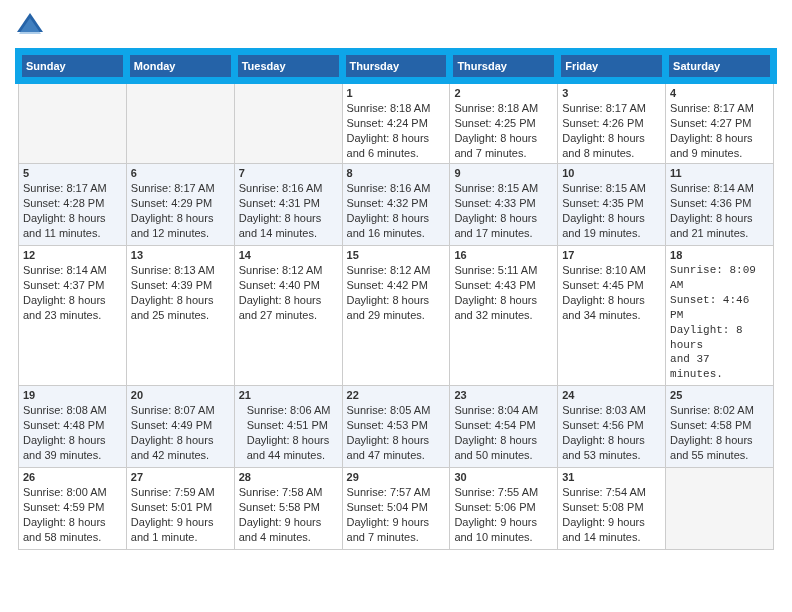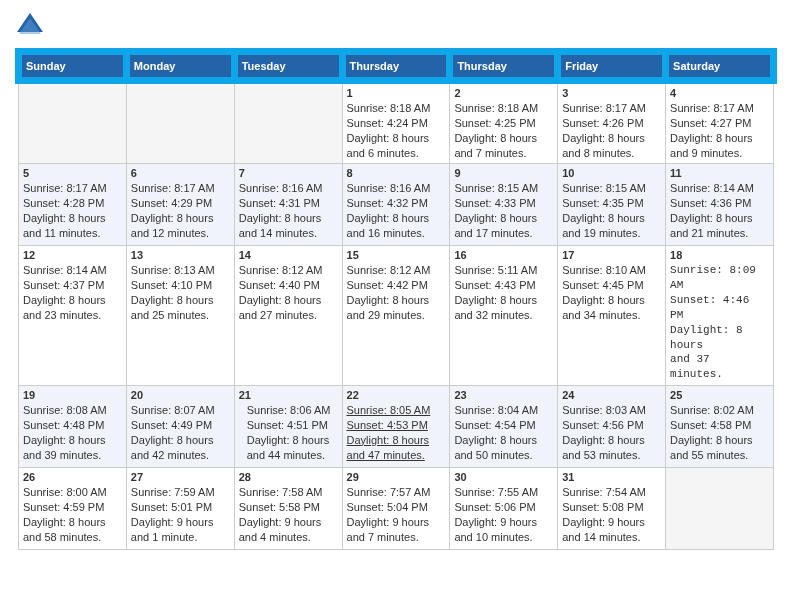--- a/index.html
+++ b/index.html
@@ -220,21 +220,21 @@
           <td>
             <div class="day-number">12</div>
             <div class="day-info" style="white-space: pre-line;">Sunrise: 8:14 AM
 Sunset: 4:37 PM
 Daylight: 8 hours
 and 23 minutes.</div>
           </td>
           <td>
             <div class="day-number">13</div>
             <div class="day-info" style="white-space: pre-line;">Sunrise: 8:13 AM
-Sunset: 4:10 PM
+Sunset: 4:39 PM
 Daylight: 8 hours
 and 25 minutes.</div>
           </td>
           <td>
             <div class="day-number">14</div>
             <div class="day-info" style="white-space: pre-line;">Sunrise: 8:12 AM
 Sunset: 4:40 PM
 Daylight: 8 hours
 and 27 minutes.</div>
           </td>
@@ -284,21 +284,21 @@
           </td>
           <td>
             <div class="day-number">21</div>
             <div class="day-info" style="white-space: pre-line; margin-left: 8px;">Sunrise: 8:06 AM
 Sunset: 4:51 PM
 Daylight: 8 hours
 and 44 minutes.</div>
           </td>
           <td>
             <div class="day-number">22</div>
-            <div class="day-info" style="white-space: pre-line; text-decoration: underline;">Sunrise: 8:05 AM
+            <div class="day-info" style="white-space: pre-line;">Sunrise: 8:05 AM
 Sunset: 4:53 PM
 Daylight: 8 hours
 and 47 minutes.</div>
           </td>
           <td>
             <div class="day-number">23</div>
             <div class="day-info" style="white-space: pre-line;">Sunrise: 8:04 AM
 Sunset: 4:54 PM
 Daylight: 8 hours
 and 50 minutes.</div>

